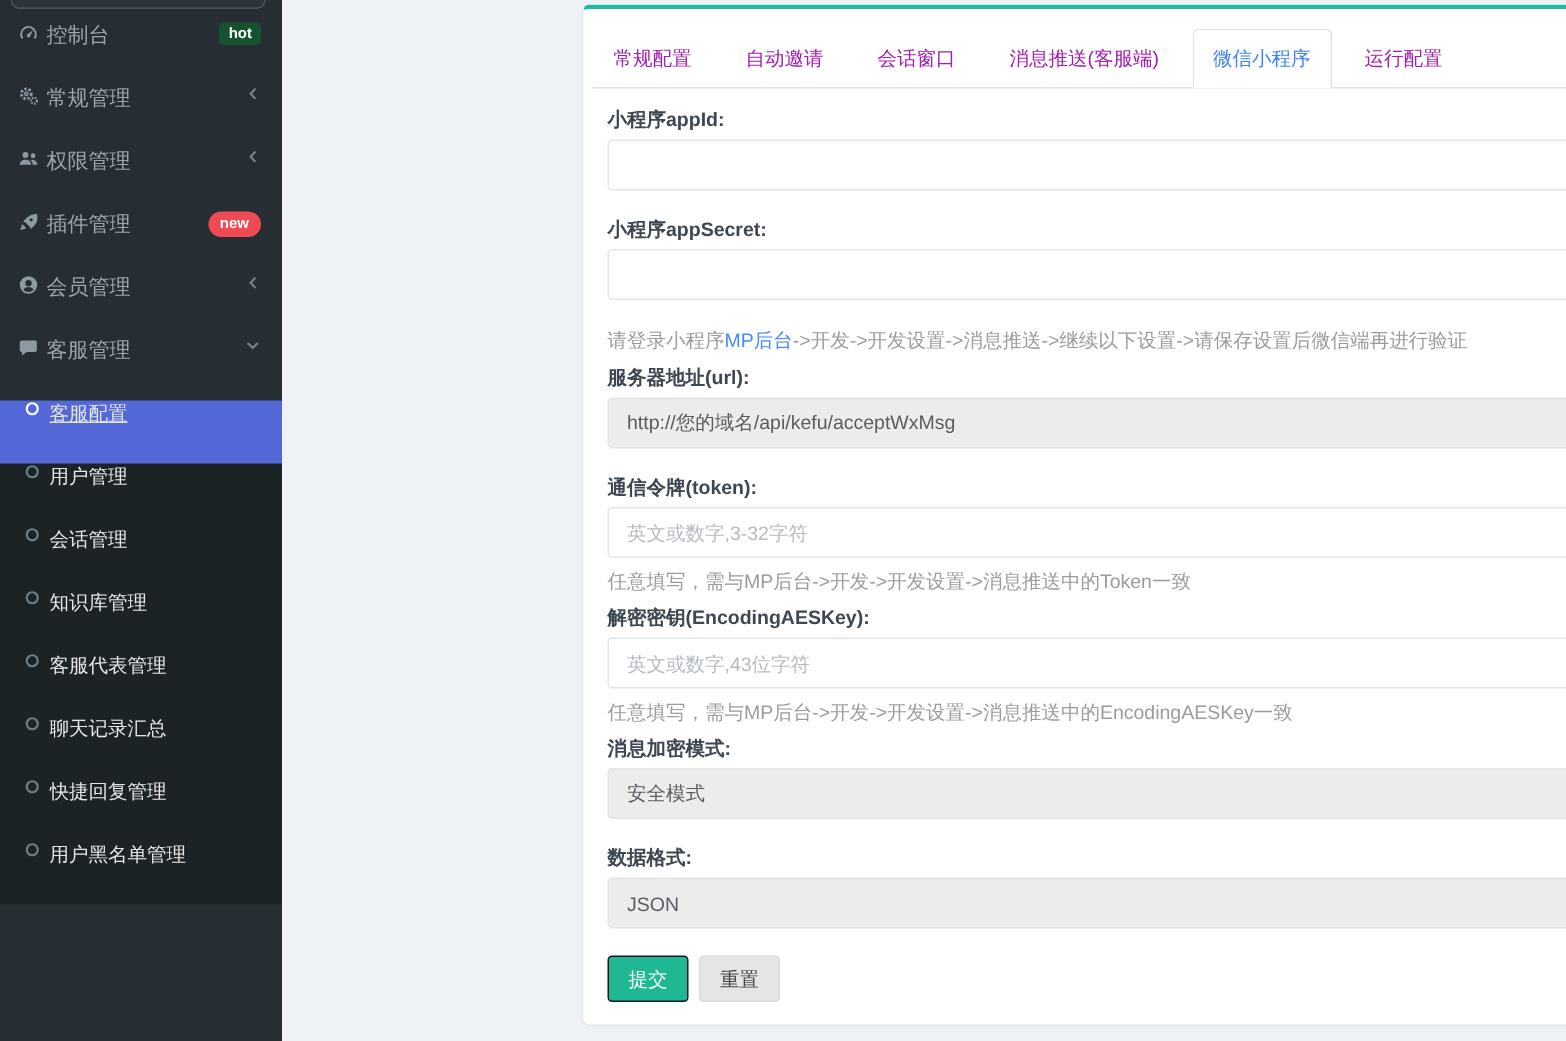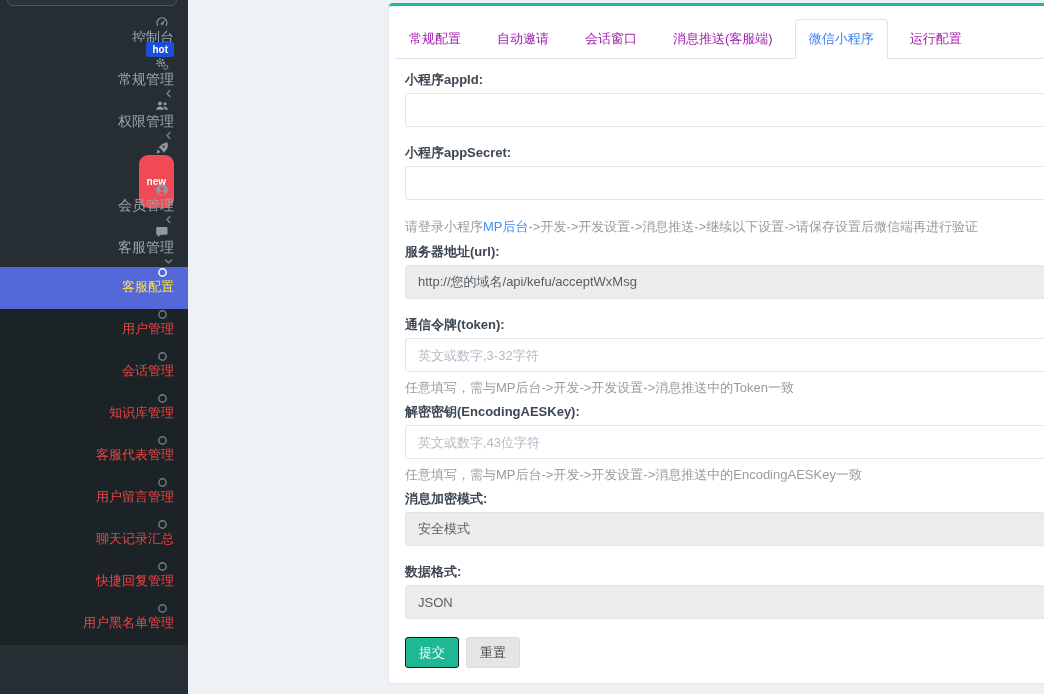--- a/index.html
+++ b/index.html
@@ -3,32 +3,32 @@
 <meta charset="utf-8">
 <style>
   html,body{margin:0;padding:0;}
   body{font-family:"Liberation Sans","DejaVu Sans",sans-serif;}
   .screen{position:relative;width:1044px;height:694px;overflow:hidden;background:#eef1f5;}
 
   
   .sidebar{position:absolute;left:0;top:0;width:188px;height:694px;background:#262e34;overflow:hidden;}
   .search-remnant{position:absolute;left:7px;top:-22px;width:170px;height:28px;border:1px solid #4a555d;border-radius:6px;background:#2b343b;box-sizing:border-box;}
   .menu{position:absolute;top:15px;left:0;right:0;}
-  .menu-item{height:42px;display:flex;align-items:flex-end;padding:0 14px 0 12px;color:#9aa5ae;font-size:14px;cursor:pointer;box-sizing:border-box;flex-direction:column;}
+  .menu-item{height:42px;display:flex;align-items:flex-start;padding:0 14px 0 12px;color:#9aa5ae;font-size:14px;cursor:pointer;box-sizing:border-box;}
   .menu-item .mi-icon{width:14px;height:14px;margin-right:5px;flex:none;color:#8d99a3;}
   .menu-item .mi-icon svg{width:100%;height:100%;display:block;}
   .menu-item .mi-label{flex:1;white-space:nowrap;overflow:hidden;}
   .mi-badge{font-size:10px;font-weight:bold;color:#fff;padding:2px 6px;border-radius:3px;line-height:1.1;}
-  .mi-badge.pill{border-radius:9px;padding:21px 8px;}
+  .mi-badge.pill{border-radius:9px;padding:3px 8px;}
   .mi-chevron{width:11px;height:11px;color:#717e88;flex:none;}
   .mi-chevron svg{width:100%;height:100%;display:block;}
   .submenu{background:#1c2327;}
-  .submenu .menu-item{padding-left:16px;color:#ef4444;font-size:13px;}
+  .submenu .menu-item{padding-left:16px;color:#e5e5e5;font-size:13px;}
   .submenu .mi-icon{width:11px;height:11px;margin-right:6px;color:#6d7d87;}
-  .submenu .menu-item.selected{background:#5468d8;color:#fde047;}
+  .submenu .menu-item.selected{background:#5468d8;color:#e5e5e5;text-decoration:underline;}
   .submenu .menu-item.selected .mi-icon{color:#fff;}
 
   
   .card{position:absolute;left:389px;top:3px;width:822px;background:#fff;border-top:3px solid #1bbc9c;border-radius:4px;box-shadow:0 1px 3px rgba(60,70,90,.08);padding:13px 16px 15px 16px;box-sizing:border-box;}
   .tabs{list-style:none;display:flex;margin:0 0 13px -10px;padding:0;border-bottom:1px solid #dde3e8;}
   .tabs li{margin:0 8px -1px 0;}
   .tabs .tab{display:block;padding:10px 13px;font-size:13px;color:#a21caf;text-decoration:none;border:1px solid transparent;border-radius:4px 4px 0 0;cursor:pointer;white-space:nowrap;}
   .tabs .tab.active{color:#3b82f6;background:#fff;border-color:#dde3e8 #dde3e8 #fff #dde3e8;}
 
   .form-group{margin-bottom:18px;}
@@ -54,21 +54,21 @@
   <aside class="sidebar">
     <div class="search-remnant"></div>
     <nav class="menu" id="menu">
         <div class="menu-item">
           <span class="mi-icon">
             <svg viewBox="0 0 24 24">
               <path fill="currentColor" d="M12 4a9.5 9.5 0 0 0-9.5 9.5c0 2 .6 3.8 1.7 5.3l1.9-1.1a7.3 7.3 0 1 1 11.8 0l1.9 1.1a9.5 9.5 0 0 0 1.7-5.3A9.5 9.5 0 0 0 12 4zm5.3 4.5-6 4.7a2 2 0 1 0 2.6 2.6l3.4-7.3z"></path>
             </svg>
           </span>
           <span class="mi-label">控制台</span>
-          <span class="mi-badge" style="background: #1d4ed8;">hot</span>
+          <span class="mi-badge" style="background: #14532d;">hot</span>
         </div>
         <div class="menu-item">
           <span class="mi-icon">
             <svg viewBox="0 0 24 24" fill="none" stroke="currentColor">
               <circle cx="9.5" cy="9.5" r="5.6" stroke-width="3.4" stroke-dasharray="2.6 2.1"></circle>
               <circle cx="9.5" cy="9.5" r="1.8" stroke-width="1.8"></circle>
               <circle cx="18.3" cy="17.5" r="3.4" stroke-width="2.6" stroke-dasharray="1.8 1.5"></circle>
             </svg>
           </span>
           <span class="mi-label">常规管理</span>
@@ -162,28 +162,20 @@
             </span>
             <span class="mi-label">知识库管理</span>
           </div>
           <div class="menu-item">
             <span class="mi-icon">
               <svg viewBox="0 0 24 24" fill="none" stroke="currentColor" stroke-width="3.2">
                 <circle cx="12" cy="12" r="8"></circle>
               </svg>
             </span>
             <span class="mi-label">客服代表管理</span>
-          </div>
-          <div class="menu-item">
-            <span class="mi-icon">
-              <svg viewBox="0 0 24 24" fill="none" stroke="currentColor" stroke-width="3.2">
-                <circle cx="12" cy="12" r="8"></circle>
-              </svg>
-            </span>
-            <span class="mi-label">用户留言管理</span>
           </div>
           <div class="menu-item">
             <span class="mi-icon">
               <svg viewBox="0 0 24 24" fill="none" stroke="currentColor" stroke-width="3.2">
                 <circle cx="12" cy="12" r="8"></circle>
               </svg>
             </span>
             <span class="mi-label">聊天记录汇总</span>
           </div>
           <div class="menu-item">

